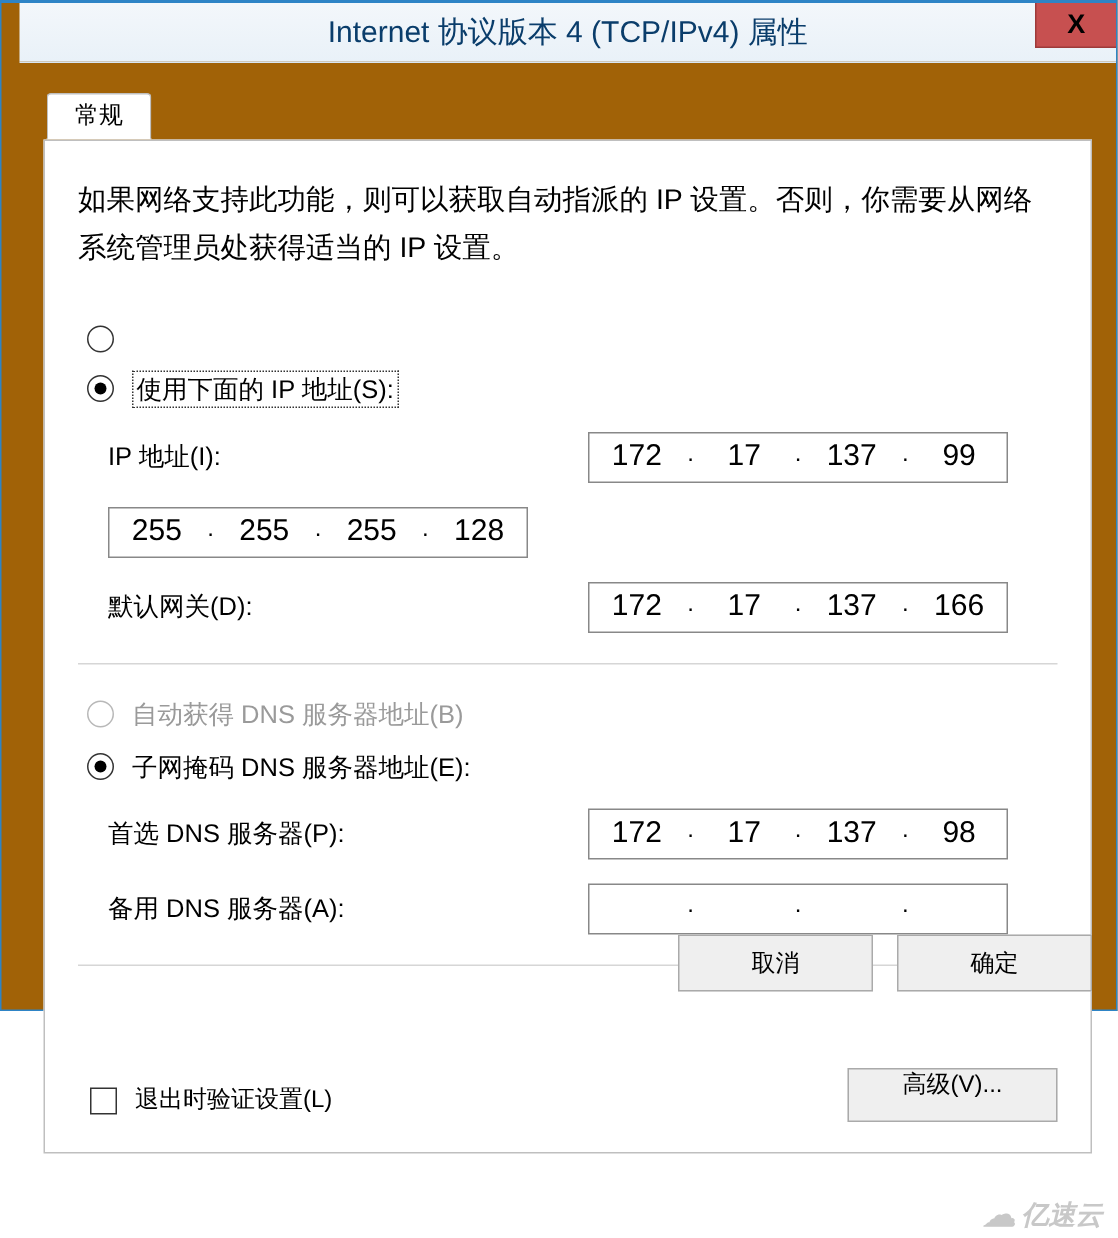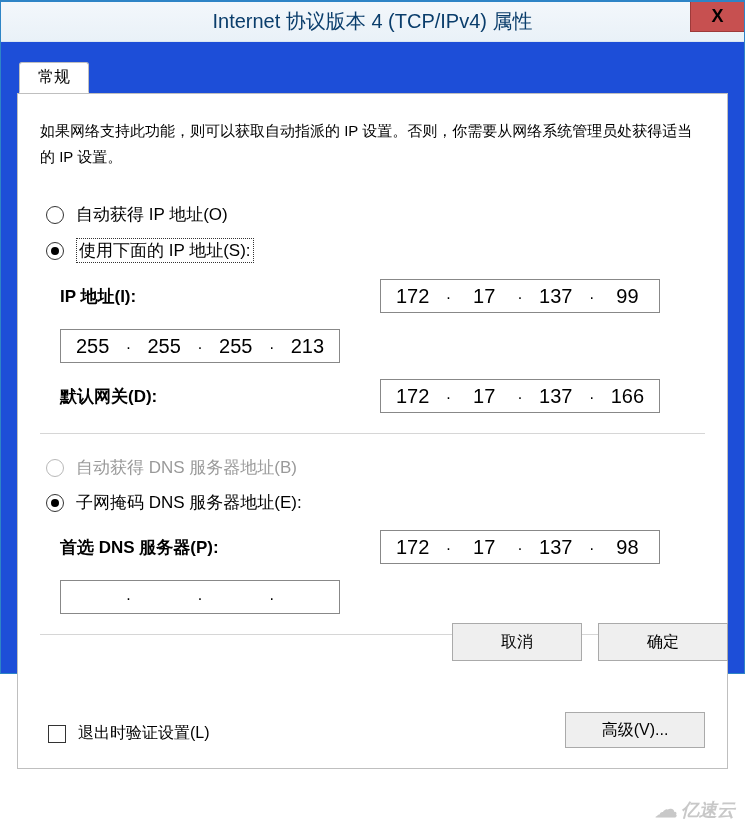--- a/index.html
+++ b/index.html
@@ -7,24 +7,25 @@
   body {
     width: 745px; height: 825px;
     font-family: "Microsoft YaHei", "Segoe UI", Tahoma, sans-serif;
     font-size: 16px;
     background: #fff;
     color: #000;
     overflow: hidden;
   }
   .window {
     width: 745px; height: 674px;
-    background: #1d4ed8;
+    background: #a16207;
     border: 1px solid #2e84c6;
     border-top-width: 2px;
     position: relative;
+    padding-left: 12px;
   }
   .titlebar {
     height: 40px;
     background: linear-gradient(#f3f7fb,#e9f1f8);
     border-bottom: 1px solid #d9e6f2;
     display: flex;
     align-items: center;
     position: relative;
   }
   .titlebar .title {
@@ -57,21 +58,21 @@
     z-index: 2;
   }
   .panel {
     border: 1px solid #bfbfbf;
     background: #fff;
     padding: 24px 22px 20px 22px;
     margin-top: -1px;
     min-height: 676px;
     position: relative;
   }
-  .intro { line-height: 1.7; font-size: 15px; margin-bottom: 34px; }
+  .intro { line-height: 1.7; font-size: 19px; margin-bottom: 34px; }
   .radio-line { display: flex; align-items: center; margin: 8px 0 12px 6px; }
   .radio {
     width: 18px; height: 18px; border-radius: 50%;
     border: 1.5px solid #333; margin-right: 12px;
     display: flex; align-items: center; justify-content: center;
     flex: 0 0 18px;
   }
   .radio.checked::after {
     content: ""; width: 8px; height: 8px; background: #000; border-radius: 50%;
   }
@@ -82,21 +83,21 @@
   .fieldset {
     border: 1px solid #d6d6d6;
     border-top: 0; border-left: 0; border-right: 0;
     padding: 0 0 20px 0;
     margin: 0 0 22px 0;
   }
   .row {
     display: flex; align-items: center;
     margin: 16px 0 0 20px;
   }
-  .row-label { width: 320px; font-size: 17px; font-weight: bold; }
+  .row-label { width: 320px; font-size: 17px; }
   .ipbox {
     display: flex; align-items: center;
     border: 1px solid #888;
     height: 34px;
     width: 280px;
     background: #fff;
   }
   .oct {
     flex: 1; text-align: center; border: 0; outline: 0;
     font-size: 20px; width: 20px; background: transparent;
@@ -106,21 +107,21 @@
     display: flex; align-items: center;
     position: absolute; bottom: 24px; left: 30px;
   }
   .checkbox {
     width: 18px; height: 18px; border: 1.5px solid #333; margin-right: 12px;
   }
   .advbtn {
     position: absolute; bottom: 20px; right: 22px;
     width: 140px; height: 36px;
     background: #efefef; border: 1px solid #aaa;
-    display: flex; align-items: center; justify-content: center;
+    display: flex; justify-content: center;
     font-size: 16px;
   }
   .footer {
     position: absolute; bottom: 12px; right: 16px;
     display: flex; gap: 16px;
   }
   .btn {
     width: 130px; height: 38px;
     background: #efefef; border: 1px solid #aaa;
     display: flex; align-items: center; justify-content: center;
@@ -149,21 +150,20 @@
     <div class="tabrow">
       <div class="tab">常规</div>
     </div>
 
     <div class="panel">
       <div class="intro">如果网络支持此功能，则可以获取自动指派的 IP 设置。否则，你需要从网络系统管理员处获得适当的 IP 设置。</div>
 
       <div class="fieldset">
         <div class="radio-line">
           <span class="radio"></span>
-          <span class="radio-label"><span>自动获得 IP 地址(O)</span></span>
         </div>
         <div class="radio-line">
           <span class="radio checked"></span>
           <span class="radio-label dotted"><span>使用下面的 IP 地址(S):</span></span>
         </div>
 
         <div class="row">
           <div class="row-label">IP 地址(I):</div>
           <div class="ipbox">
             <span class="oct">172</span>
@@ -176,21 +176,21 @@
           </div>
         </div>
         <div class="row">
           <div class="ipbox">
             <span class="oct">255</span>
               <span class="dot">.</span>
             <span class="oct">255</span>
               <span class="dot">.</span>
             <span class="oct">255</span>
               <span class="dot">.</span>
-            <span class="oct">213</span>
+            <span class="oct">128</span>
           </div>
         </div>
         <div class="row">
           <div class="row-label">默认网关(D):</div>
           <div class="ipbox">
             <span class="oct">172</span>
               <span class="dot">.</span>
             <span class="oct">17</span>
               <span class="dot">.</span>
             <span class="oct">137</span>
@@ -216,20 +216,21 @@
             <span class="oct">172</span>
               <span class="dot">.</span>
             <span class="oct">17</span>
               <span class="dot">.</span>
             <span class="oct">137</span>
               <span class="dot">.</span>
             <span class="oct">98</span>
           </div>
         </div>
         <div class="row">
+          <div class="row-label">备用 DNS 服务器(A):</div>
           <div class="ipbox">
             <span class="oct"></span>
               <span class="dot">.</span>
             <span class="oct"></span>
               <span class="dot">.</span>
             <span class="oct"></span>
               <span class="dot">.</span>
             <span class="oct"></span>
           </div>
         </div>

